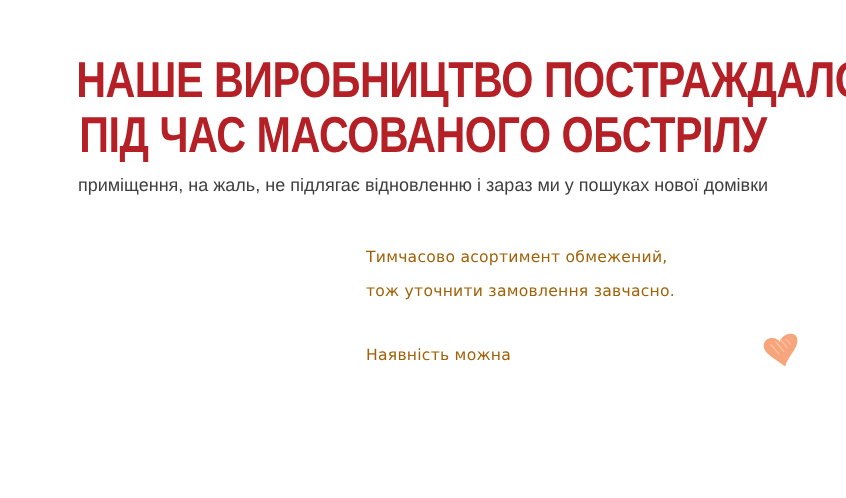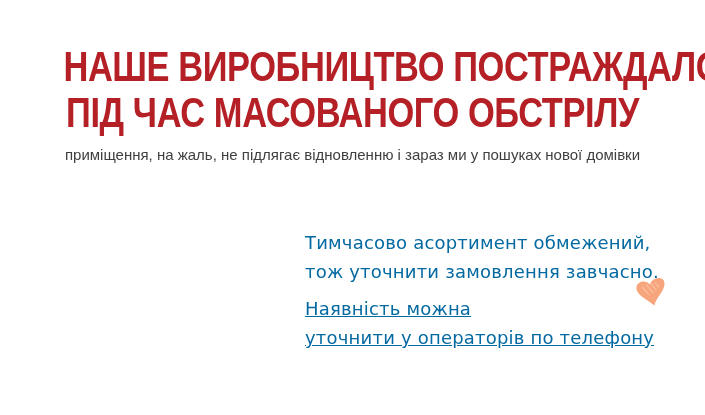--- a/index.html
+++ b/index.html
@@ -44,34 +44,33 @@
     text-align: center;
     color: #3f3f3f;
     font-family: "Liberation Sans", sans-serif;
     font-size: 15px;
     line-height: 20px;
     white-space: nowrap;
   }
   .body-block {
     position: absolute;
     left: 305px;
-    top: 228px;
+    top: 200px;
     width: 380px;
-    color: #0369a1;
+    color: #a16207;
     font-family: "DejaVu Sans", sans-serif;
-    font-size: 18px;
+    font-size: 13px;
     line-height: 29px;
     letter-spacing: 0.2px;
   }
   .body-paragraph {
     margin: 0;
   }
   .body-paragraph + .body-paragraph {
-    margin-top: 8px;
-    text-decoration: underline;
+    margin-top: 24px;
   }
   .body-line {
     display: block;
     white-space: nowrap;
   }
   .heart {
     position: absolute;
     left: 634px;
     top: 274px;
     width: 36px;
@@ -91,21 +90,20 @@
 
   <p class="subtitle">приміщення, на жаль, не підлягає відновленню і зараз ми у пошуках нової домівки</p>
 
   <div class="body-block">
     <p class="body-paragraph">
       <span class="body-line">Тимчасово асортимент обмежений,</span>
       <span class="body-line">тож уточнити замовлення завчасно.</span>
     </p>
     <p class="body-paragraph">
       <span class="body-line">Наявність можна</span>
-      <span class="body-line">уточнити у операторів по телефону</span>
     </p>
   </div>
 
   <svg class="heart" viewBox="0 0 32 32" xmlns="http://www.w3.org/2000/svg" aria-hidden="true">
     <path d="M16 8.5
              C 14.2 3.2, 5.2 2.2, 3.6 8.4
              C 2.2 14.2, 9.4 19.6, 15.4 27.2
              C 18.8 20.4, 28.4 16.6, 29.0 9.4
              C 29.5 3.2, 18.8 2.6, 16 8.5 Z" fill="#f7a57c"></path>
     <path d="M9 9 L13 17 M13 8 L17 16 M17 7 L20 14 M21 8 L23 12" stroke="#fbc4a4" stroke-width="1.1" stroke-linecap="round" fill="none" opacity="0.85"></path>

